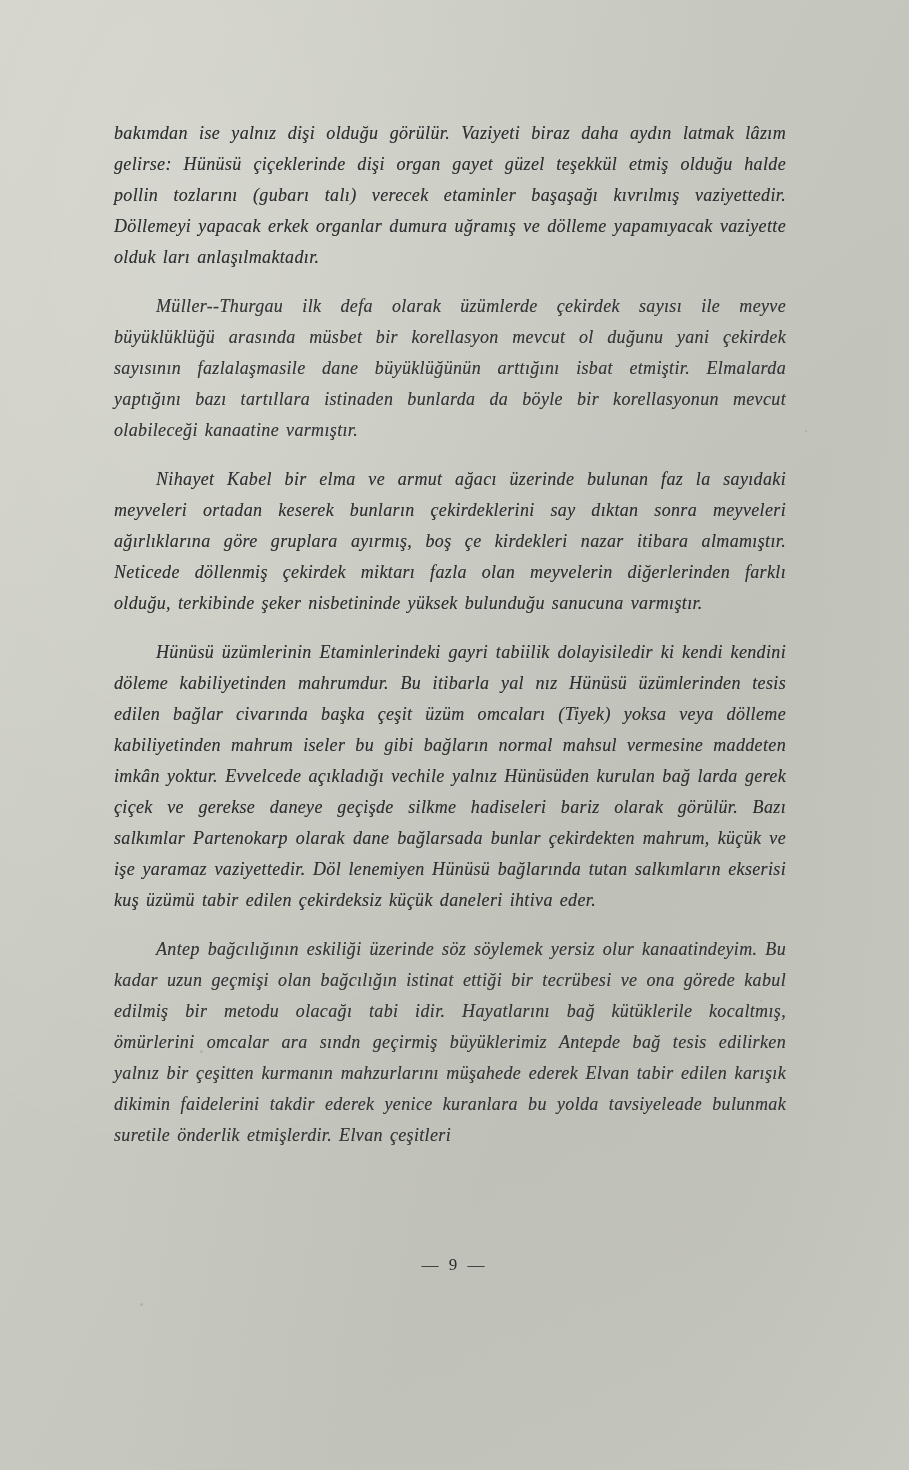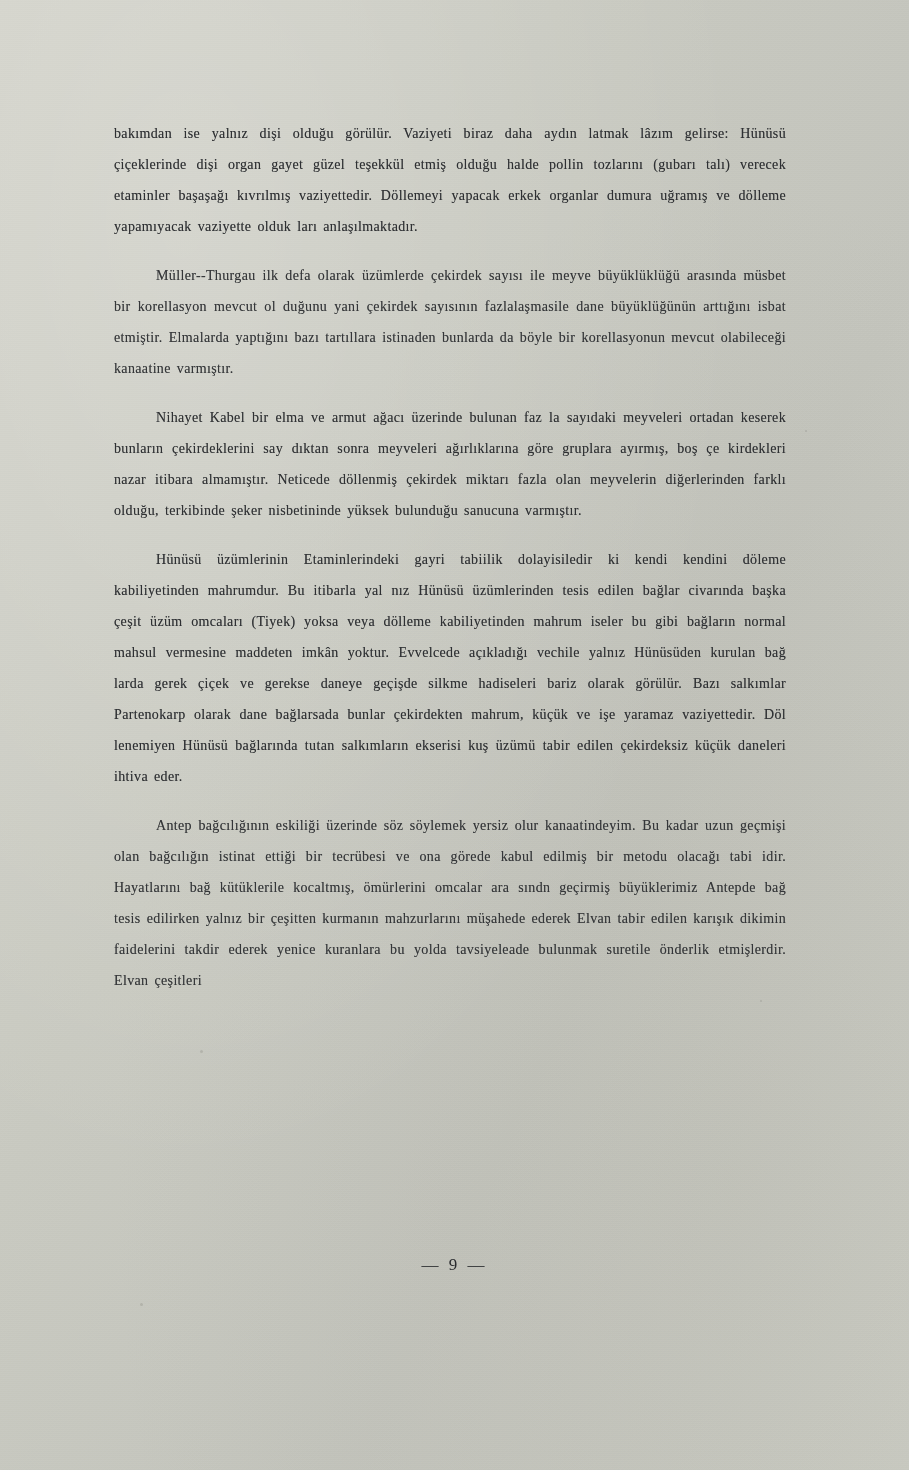--- a/index.html
+++ b/index.html
@@ -29,27 +29,28 @@
     opacity: .7;
   }
   .text-block {
     position: absolute;
     left: 114px;
     top: 118px;
     width: 680px;
   }
   p {
     margin: 0 8px 18px 0;
-    font-size: 14px;
+    font-size: 18px;
     line-height: 31px;
     text-align: justify;
     letter-spacing: 0.35px;
     word-spacing: 2.2px;
     color: #26282b;
     text-shadow: 0 0 0.6px rgba(40,42,45,0.45);
+    font-style: italic;
   }
   p.indent {
     text-indent: 42px;
   }
   p.fade1 { color: #2e3033; }
   p.fade2 { color: #303235; opacity: .97; }
   p.fade3 { color: #2c2e31; opacity: .98; }
   .pagenum {
     position: absolute;
     left: 0;

